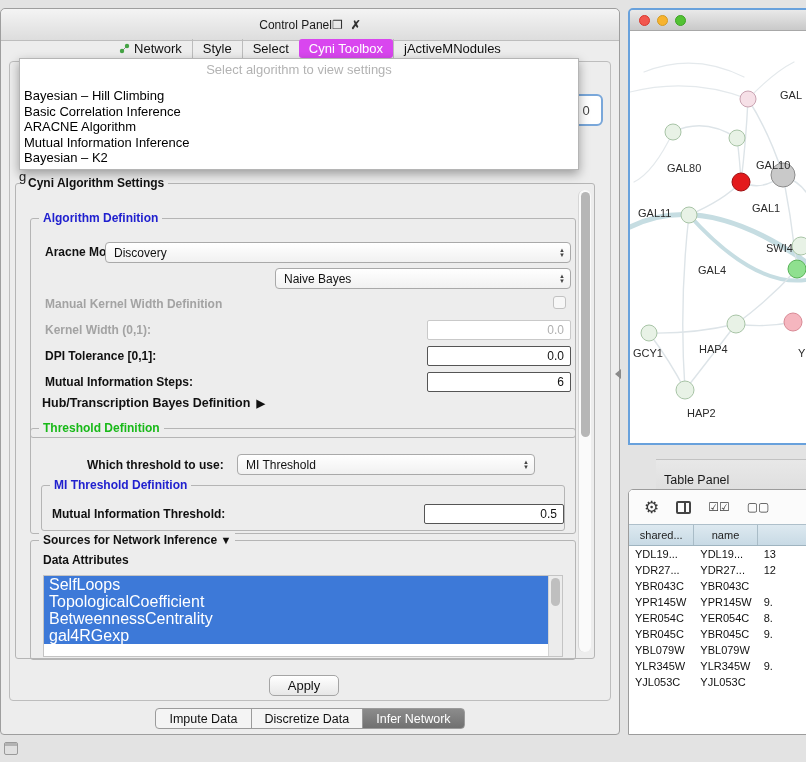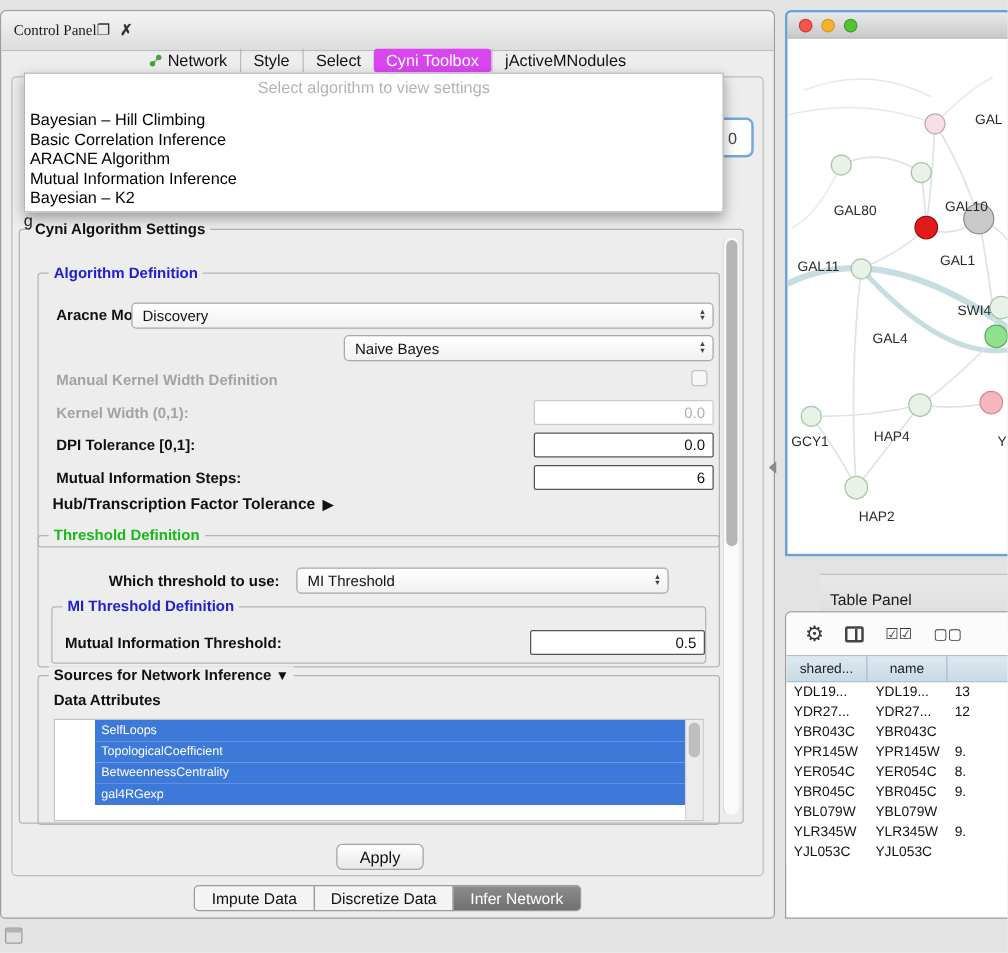--- a/index.html
+++ b/index.html
@@ -2,21 +2,21 @@
 <html><head>
 <meta charset="utf-8">
 <style>
   *{margin:0;padding:0;box-sizing:border-box;}
   html,body{width:806px;height:762px;}
   body{font-family:"Liberation Sans",sans-serif;background:#e3e3e3;position:relative;overflow:hidden;font-size:12px;color:#111;}
   .abs{position:absolute;}
 
   
   #control-panel{left:0;top:8px;width:620px;height:727px;background:#ededed;border:1px solid #9e9e9e;border-radius:5px 5px 4px 4px;}
-  .cp-titlebar{height:32px;display:flex;align-items:center;justify-content:flex-start;padding:0 10px;background:linear-gradient(#f4f4f4,#dddddd);border-bottom:1px solid #bdbdbd;border-radius:5px 5px 0 0;font-family:Liberation Serif, serif;}
+  .cp-titlebar{height:32px;display:flex;align-items:center;justify-content:center;padding:0 10px;background:linear-gradient(#f4f4f4,#dddddd);border-bottom:1px solid #bdbdbd;border-radius:5px 5px 0 0;}
   .cp-title{font-size:12px;color:#1a1a1a;}
   .cp-controls{display:flex;gap:8px;font-size:12px;color:#333;}
   .wicon.bold{font-weight:bold;}
 
   
   #cp-tabs{position:absolute;left:0;top:30px;width:100%;display:flex;justify-content:center;font-size:13px;align-items:flex-end;}
   .tab{padding:2px 10px;display:flex;align-items:center;gap:4px;color:#111;}
   .tab + .tab{border-left:1px solid #bcbcbc;}
   .tab.active{background:#d946ef;color:#fff;border-radius:3px;border-left:none;}
 
@@ -47,21 +47,21 @@
   .tf.strong{border-color:#555;}
   .tf .dis{color:#b0b0b0;}
   .cb{width:13px;height:13px;background:#f7f7f7;border:1px solid #c2c2c2;border-radius:3px;}
 
   .hub-row{font-weight:bold;font-size:12.5px;display:flex;align-items:center;gap:6px;}
   .tri{font-size:11px;}
 
   .attr-header{position:absolute;font-weight:bold;font-size:12px;}
   .attr-list{position:absolute;background:#fff;border:1px solid #c4c4c4;overflow:hidden;}
   .attr-rows{position:absolute;left:0;top:0;right:14px;bottom:0;}
-  .attr-row{height:17px;line-height:17px;background:#3d79d8;color:#fff;font-size:10px;padding-left:5px;white-space:nowrap;overflow:hidden;margin-left:32px;}
+  .attr-row{height:17px;line-height:17px;background:#3d79d8;color:#fff;font-size:16px;padding-left:5px;white-space:nowrap;overflow:hidden;}
   .attr-sb{position:absolute;right:0;top:0;width:14px;bottom:0;background:#ececec;border-left:1px solid #d4d4d4;}
   .attr-sb .thumb{position:absolute;left:2px;top:2px;width:9px;height:28px;background:#bfbfbf;border-radius:5px;}
 
   .vscroll{background:#fafafa;border-left:1px solid #d6d6d6;border-radius:6px;}
   .vscroll .thumb{position:absolute;left:2px;width:9px;background:#b6b6b6;border-radius:5px;}
 
   .apply{background:linear-gradient(#ffffff,#e7e7e7);border:1px solid #a5a5a5;border-radius:5px;font-size:13px;font-family:"Liberation Sans",sans-serif;color:#111;}
 
   #bottom-tabs{display:flex;justify-content:center;}
   .seg{height:21px;display:flex;align-items:center;padding:0 13px;font-size:12.5px;background:#f4f4f4;border:1px solid #9b9b9b;margin-left:-1px;color:#111;}
@@ -186,21 +186,21 @@
         <span>0.0</span>
       </div>
 
       <span class="flabel" style="left:14px;top:156px;">Mutual Information Steps:</span>
       <div class="abs tf strong" style="left:396px;top:153px;width:144px;height:20px;">
         <span>6</span>
       </div>
     </div>
 
     <div class="abs hub-row" style="left:26px;top:212px;">
-      <span>Hub/Transcription Factor Tolerance</span>
+      <span>Hub/Transcription Bayes Definition</span>
       <span class="tri">▶</span>
     </div>
 
     <div class="abs group" style="left:14px;top:244px;width:546px;height:106px;">
       <span class="legend green">Threshold Definition</span>
 
       <span class="flabel" style="left:56px;top:29px;">Which threshold to use:</span>
       <div class="abs combo" style="left:206px;top:25px;width:298px;height:21px;">
         <span>MI Threshold</span>
         <span class="arrows">

